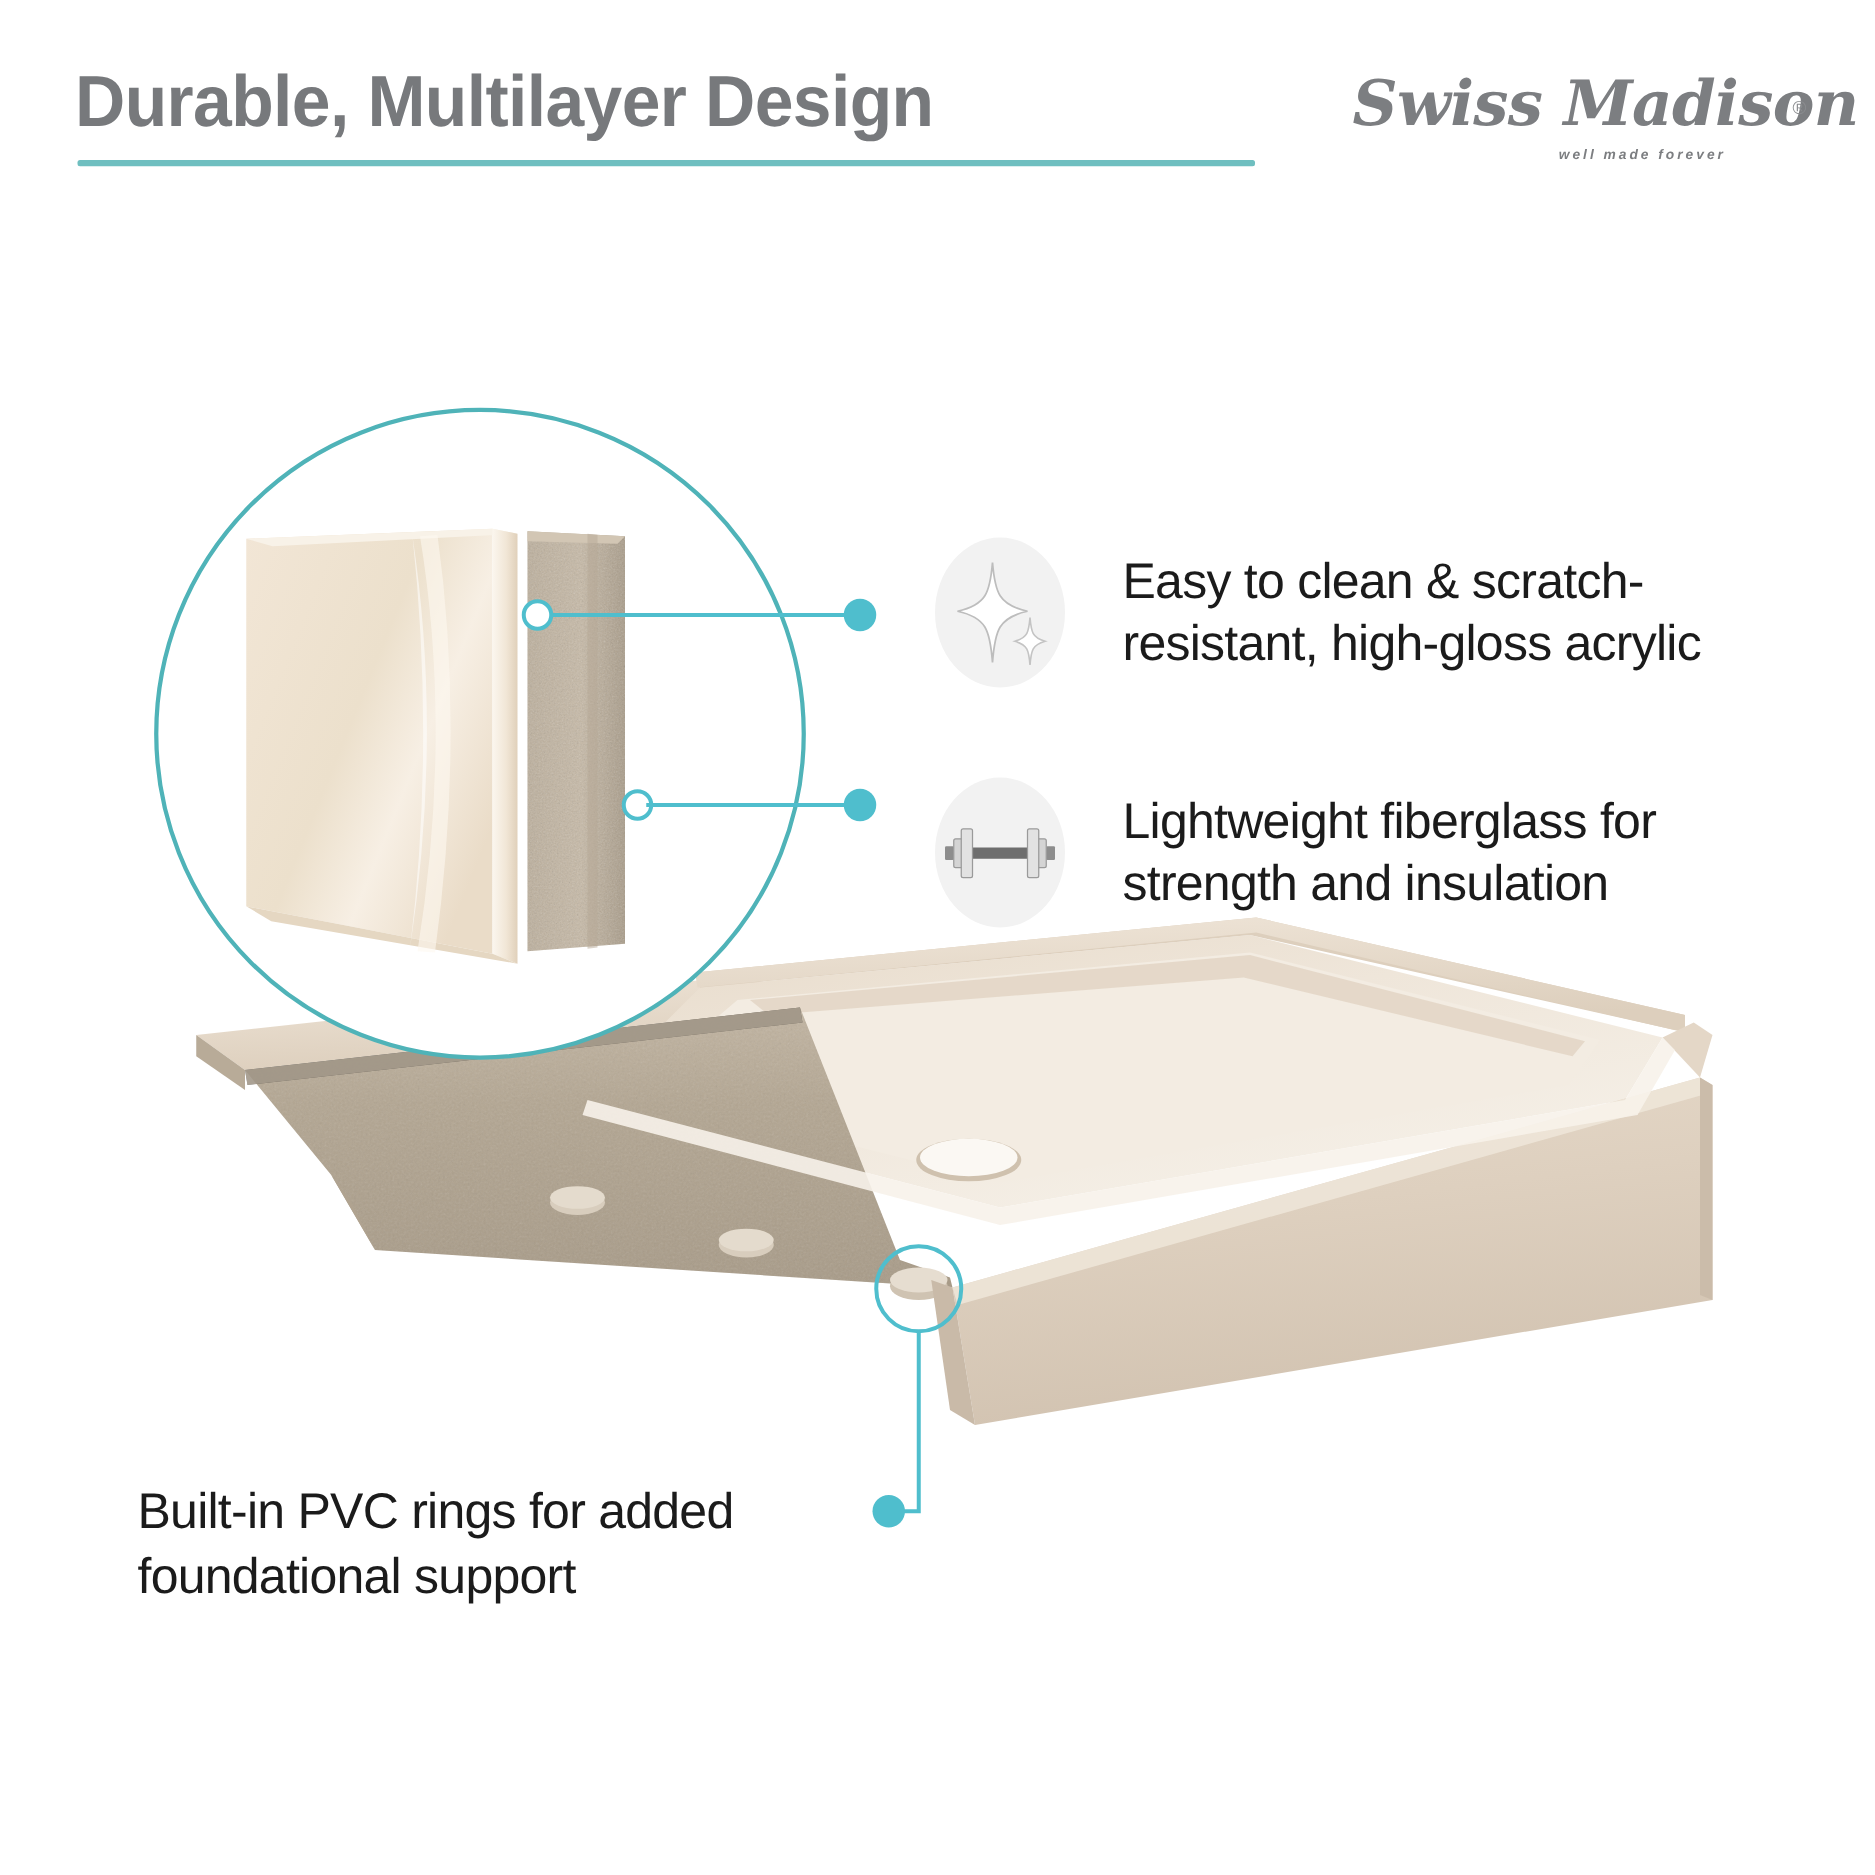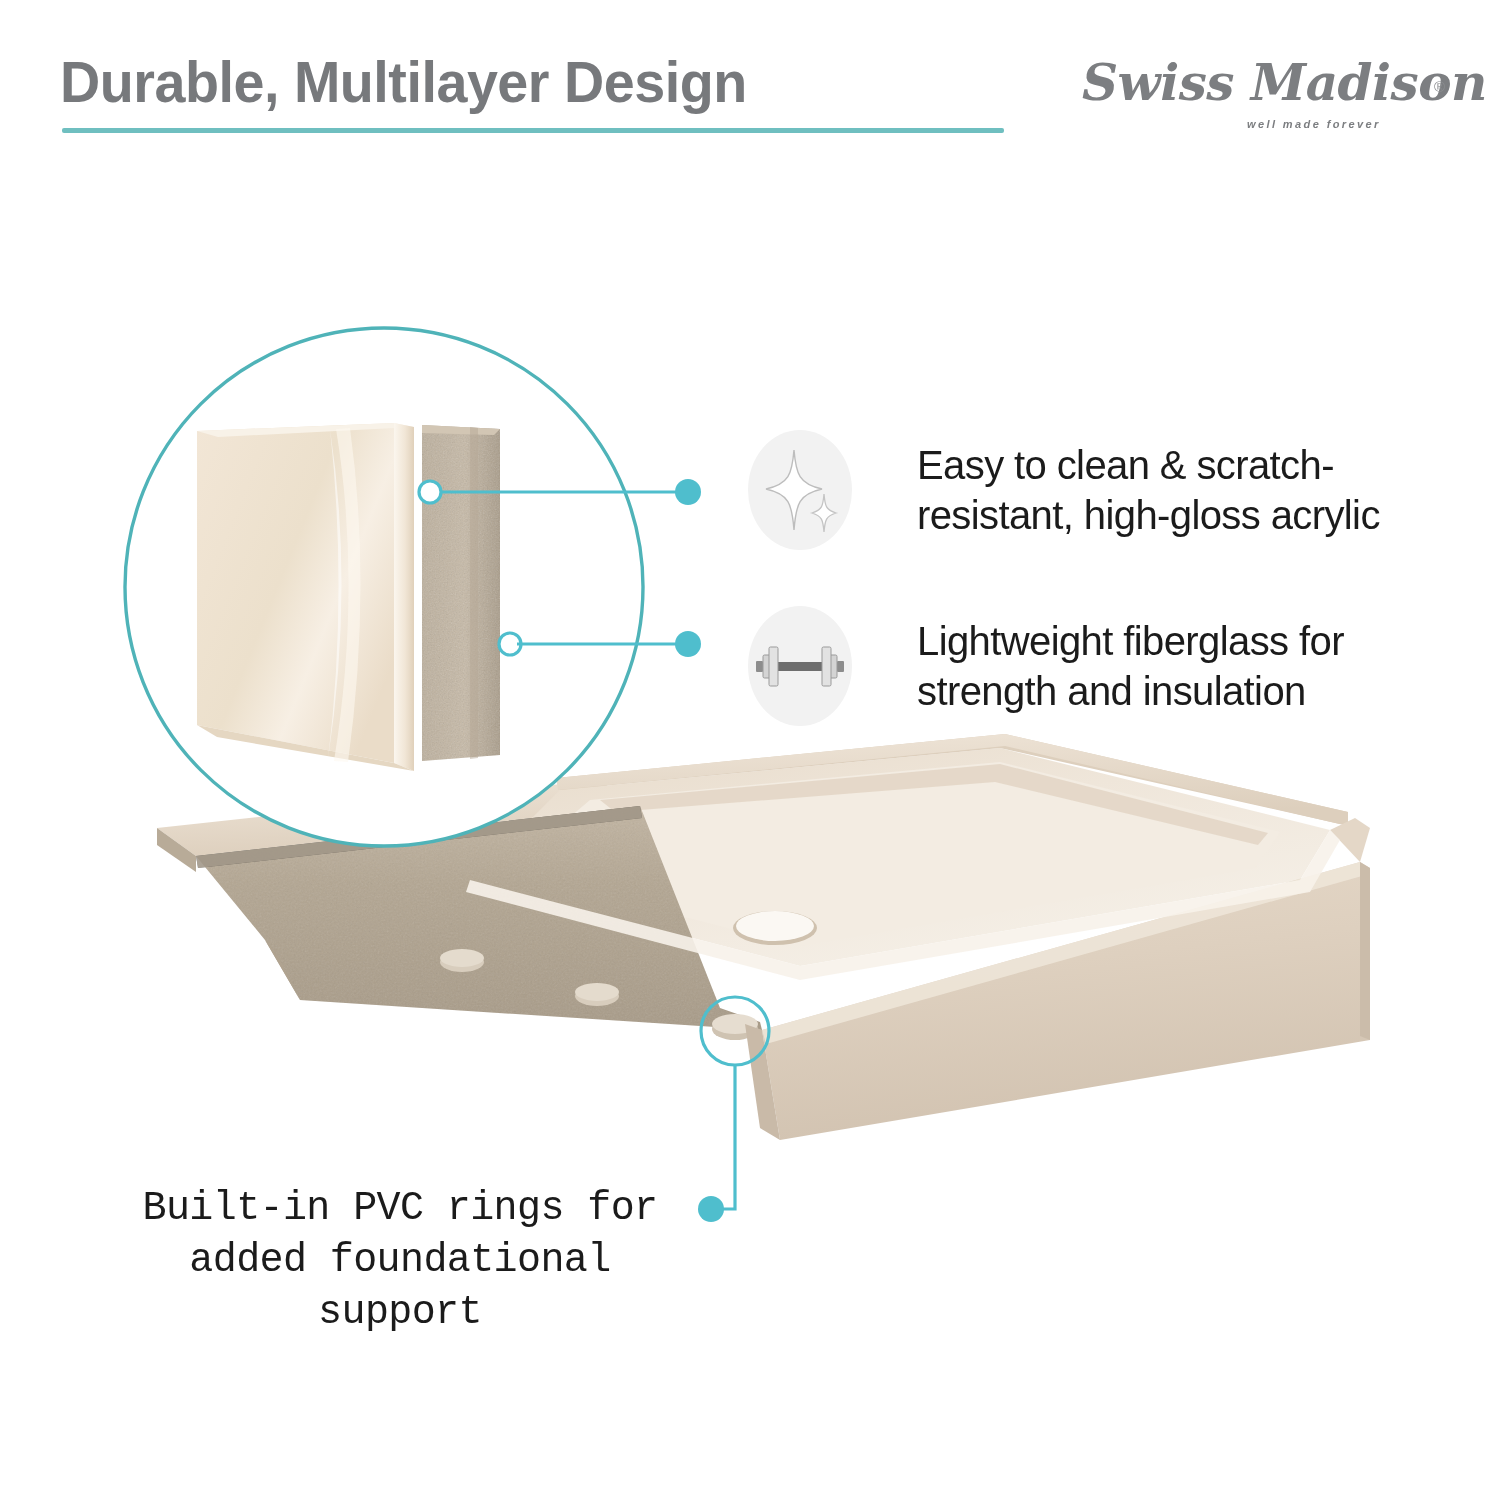--- a/index.html
+++ b/index.html
@@ -105,24 +105,23 @@
     top: 325px;
     width: 524px;
     height: 524px;
   }
 
   
   .feature-row {
     position: absolute;
     display: flex;
     align-items: center;
-    gap: 19px;
   }
   #feature-0 { left: 748px; top: 430px; width: 700px; }
-  #feature-1 { left: 748px; top: 606px; width: 700px; }
+  #feature-1 { left: 748px; top: 622px; width: 700px; }
 
   .feature-icon-badge {
     position: relative;
     flex: 0 0 auto;
     width: 104px;
     height: 120px;
     border-radius: 50%;
     background: #f2f2f2;
     display: flex;
     align-items: center;
@@ -137,25 +136,25 @@
     font-family: "Liberation Sans", sans-serif;
     letter-spacing: -0.6px;
   }
 
   
   #pvc-callout {
     position: absolute;
     left: 110px;
     top: 1183px;
     width: 580px;
-    text-align: center;
+    text-align: left;
     font-size: 40px;
     line-height: 1.3;
     color: #1b1b1b;
-    font-family: Liberation Mono, monospace;
+    font-family: Liberation Sans, sans-serif;
     letter-spacing: -0.6px;
   }
 
   
   #leaders {
     position: absolute;
     left: 0;
     top: 0;
     width: 1500px;
     height: 1500px;

